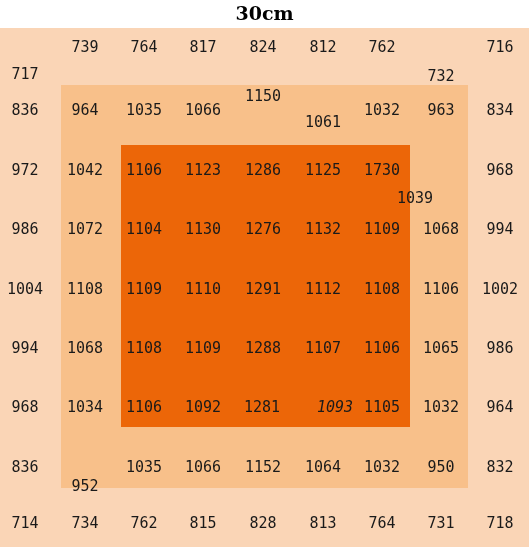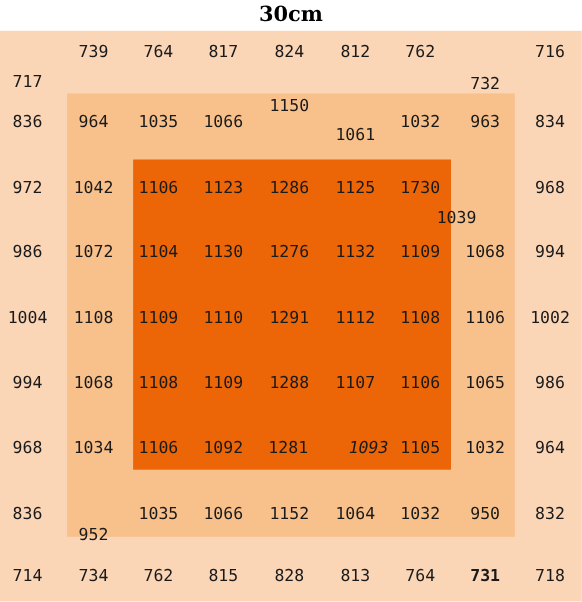--- a/index.html
+++ b/index.html
@@ -154,17 +154,17 @@
       <div class="cell" style="left: 382px; top: 467px;">1032</div>
       <div class="cell" style="left: 441px; top: 467px;">950</div>
       <div class="cell" style="left: 500px; top: 467px;">832</div>
       <div class="cell" style="left: 25px; top: 523px;">714</div>
       <div class="cell" style="left: 85px; top: 523px;">734</div>
       <div class="cell" style="left: 144px; top: 523px;">762</div>
       <div class="cell" style="left: 203px; top: 523px;">815</div>
       <div class="cell" style="left: 263px; top: 523px;">828</div>
       <div class="cell" style="left: 323px; top: 523px;">813</div>
       <div class="cell" style="left: 382px; top: 523px;">764</div>
-      <div class="cell" style="left: 441px; top: 523px; font-weight: bold;">731</div>
+      <div class="cell" style="left: 441px; top: 523px;">731</div>
       <div class="cell" style="left: 500px; top: 523px;">718</div>
     </div>
 
 </div>
 
 </body></html>

